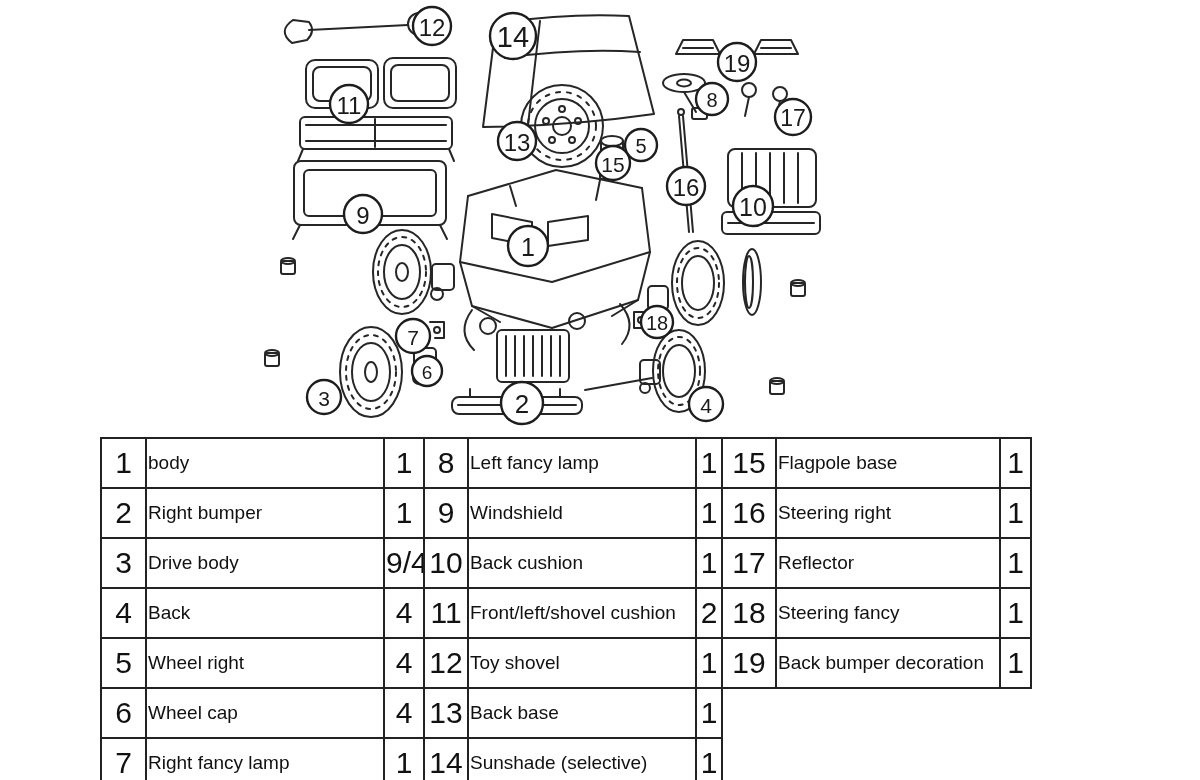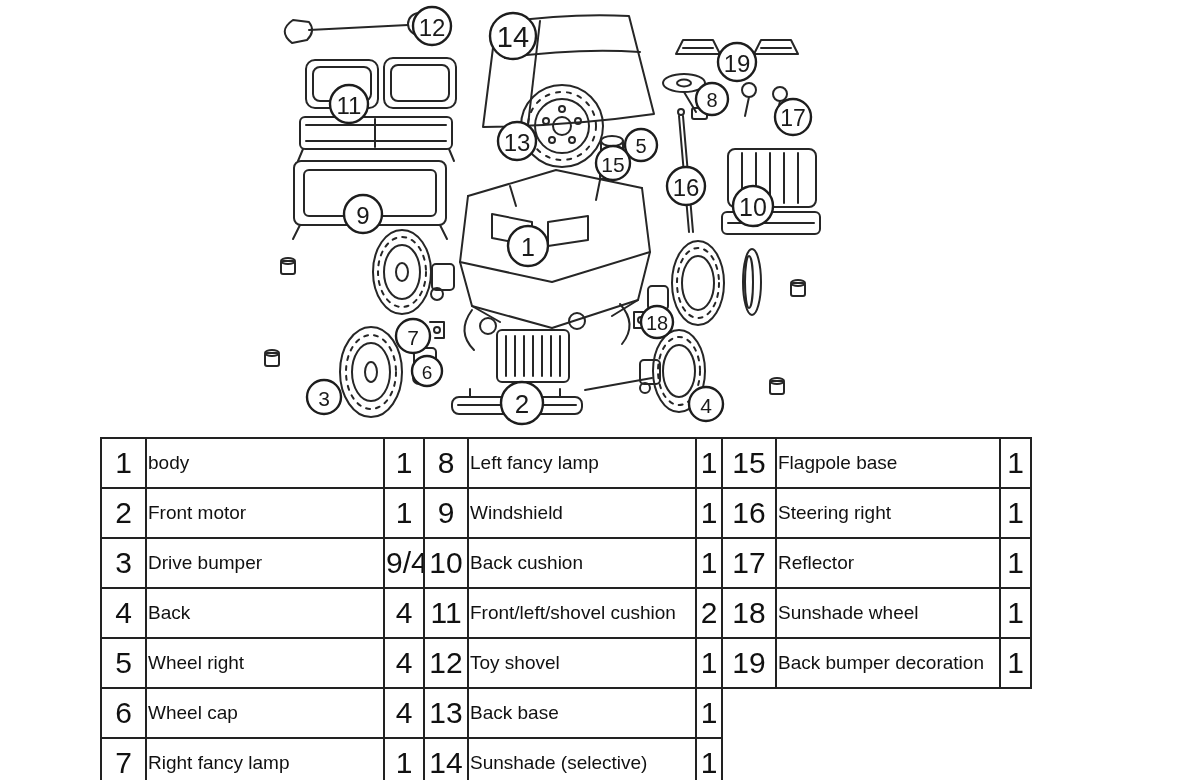--- a/index.html
+++ b/index.html
@@ -280,49 +280,49 @@
         <td class="c-qty">1</td>
         <td class="c-num">8</td>
         <td class="c-name">Left fancy lamp</td>
         <td class="c-qty">1</td>
         <td class="c-num">15</td>
         <td class="c-name">Flagpole base</td>
         <td class="c-qty">1</td>
       </tr>
       <tr>
         <td class="c-num">2</td>
-        <td class="c-name">Front motor</td>
+        <td class="c-name">Right bumper</td>
         <td class="c-qty">1</td>
         <td class="c-num">9</td>
         <td class="c-name">Windshield</td>
         <td class="c-qty">1</td>
         <td class="c-num">16</td>
         <td class="c-name">Steering right</td>
         <td class="c-qty">1</td>
       </tr>
       <tr>
         <td class="c-num">3</td>
-        <td class="c-name">Drive bumper</td>
+        <td class="c-name">Drive body</td>
         <td class="c-qty">9/4</td>
         <td class="c-num">10</td>
         <td class="c-name">Back cushion</td>
         <td class="c-qty">1</td>
         <td class="c-num">17</td>
         <td class="c-name">Reflector</td>
         <td class="c-qty">1</td>
       </tr>
       <tr>
         <td class="c-num">4</td>
         <td class="c-name">Back</td>
         <td class="c-qty">4</td>
         <td class="c-num">11</td>
         <td class="c-name">Front/left/shovel cushion</td>
         <td class="c-qty">2</td>
         <td class="c-num">18</td>
-        <td class="c-name">Sunshade wheel</td>
+        <td class="c-name">Steering fancy</td>
         <td class="c-qty">1</td>
       </tr>
       <tr>
         <td class="c-num">5</td>
         <td class="c-name">Wheel right</td>
         <td class="c-qty">4</td>
         <td class="c-num">12</td>
         <td class="c-name">Toy shovel</td>
         <td class="c-qty">1</td>
         <td class="c-num">19</td>

